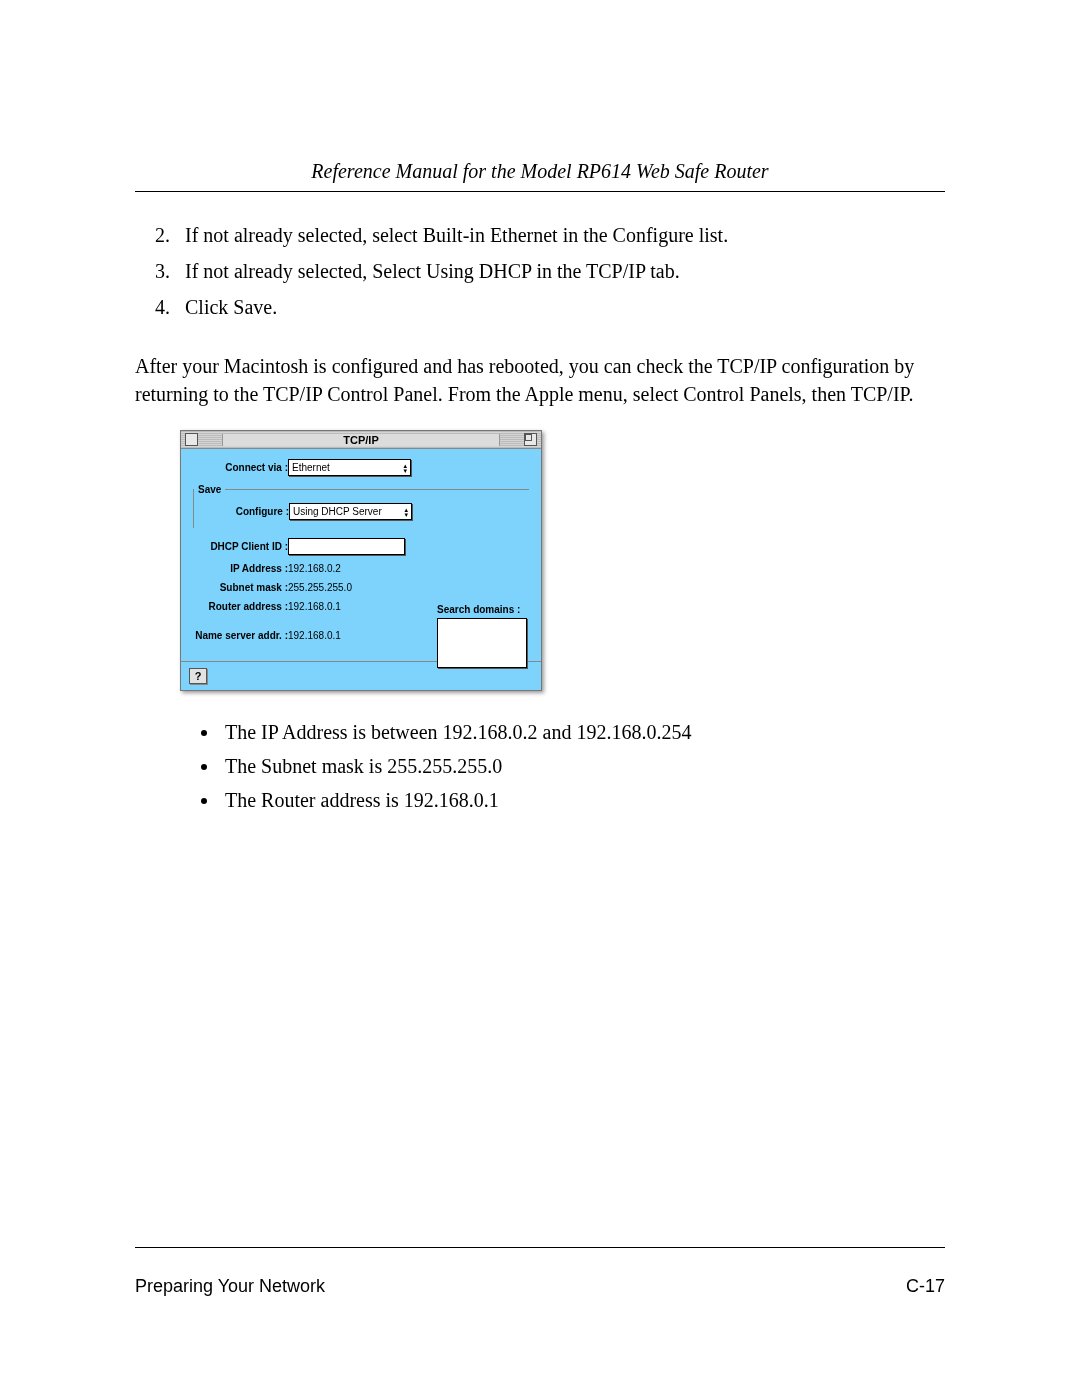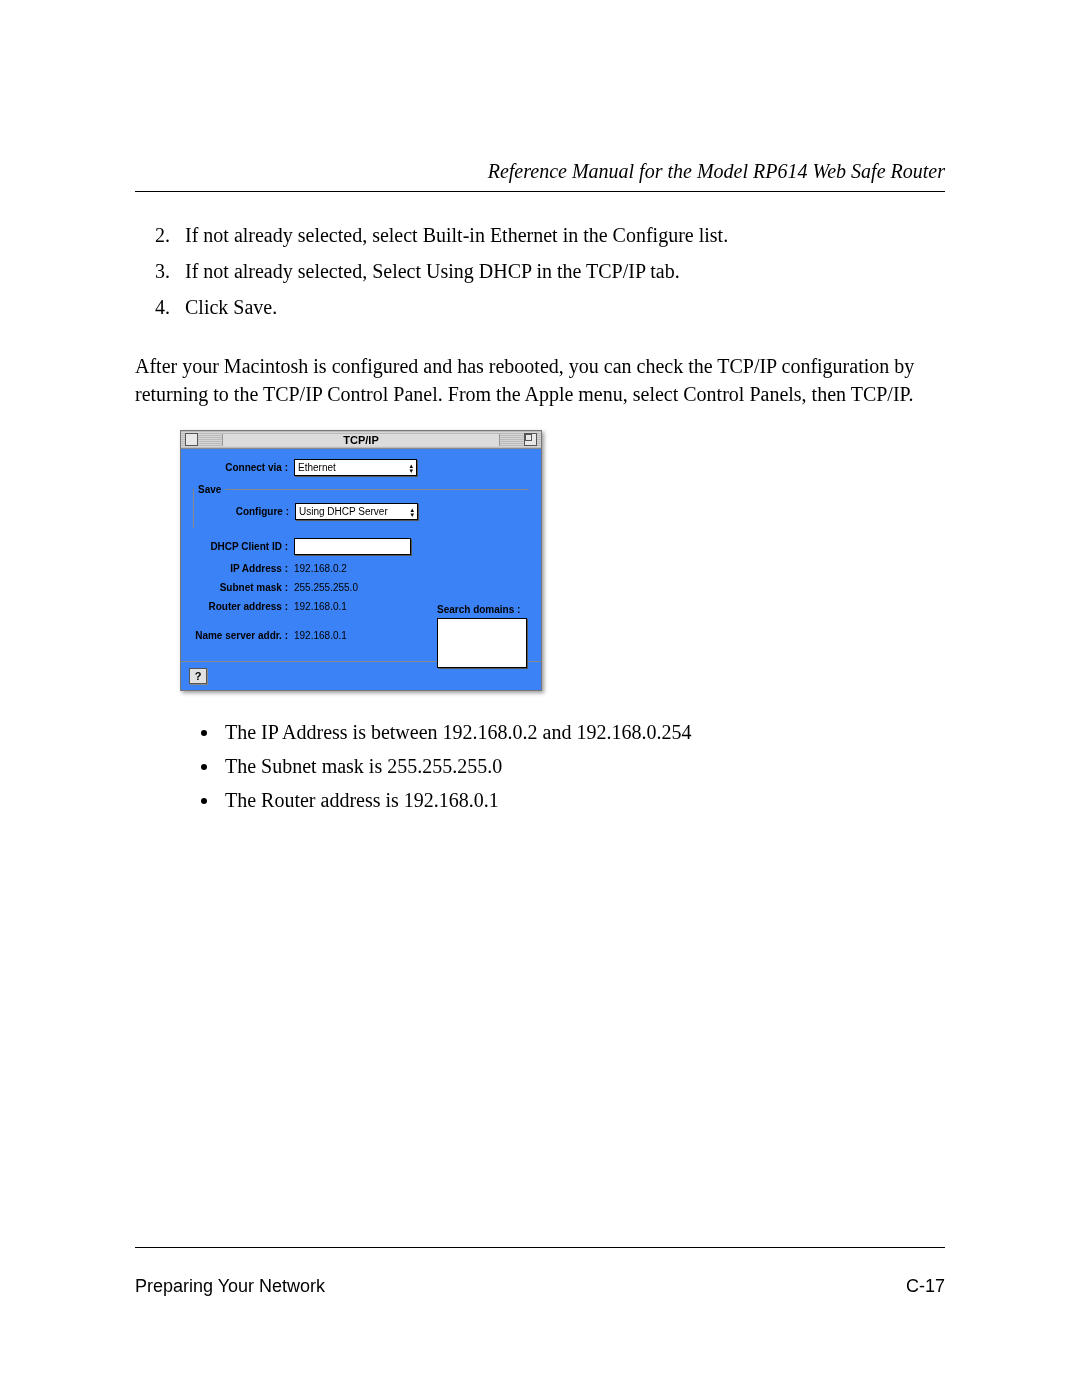--- a/index.html
+++ b/index.html
@@ -12,21 +12,21 @@
   .page {
     width: 1080px;
     height: 1397px;
     position: relative;
     box-sizing: border-box;
     padding: 160px 135px 0 135px;
   }
   .header-line {
     font-style: italic;
     font-size: 20px;
-    text-align: right;
+    text-align: center;
     margin-bottom: 8px;
   }
   .hr-thin {
     border: none;
     border-top: 1.5px solid #000;
     margin: 0 0 28px 0;
   }
   .step-list {
     font-size: 20px;
     line-height: 1.5;
@@ -54,21 +54,21 @@
     font-size: 20px;
     line-height: 1.5;
     margin: 0 0 22px 0;
   }
   .bullet-list li { padding-left: 5px; margin-bottom: 4px; }
 
   
   .tcpip-panel {
     width: 360px;
     margin: 0 0 26px 45px;
-    background: #3b82f6;
+    background: #7dd3fc;
     border: 1px solid #777;
     box-shadow: 2px 2px 4px rgba(0,0,0,0.4);
     font-family: Geneva, Verdana, sans-serif;
     font-size: 10px;
     color: #000;
   }
   .panel-titlebar {
     display: flex;
     align-items: center;
     height: 18px;
@@ -110,21 +110,20 @@
   }
   .row {
     display: flex;
     align-items: center;
     margin-bottom: 8px;
     font-weight: bold;
   }
   .row-label {
     width: 95px;
     text-align: right;
-    padding-right: 6px;
     white-space: nowrap;
   }
   .row-value { font-weight: normal; }
   .popup {
     display: inline-flex;
     align-items: center;
     justify-content: space-between;
     width: 115px;
     height: 15px;
     border: 1px solid #000;

